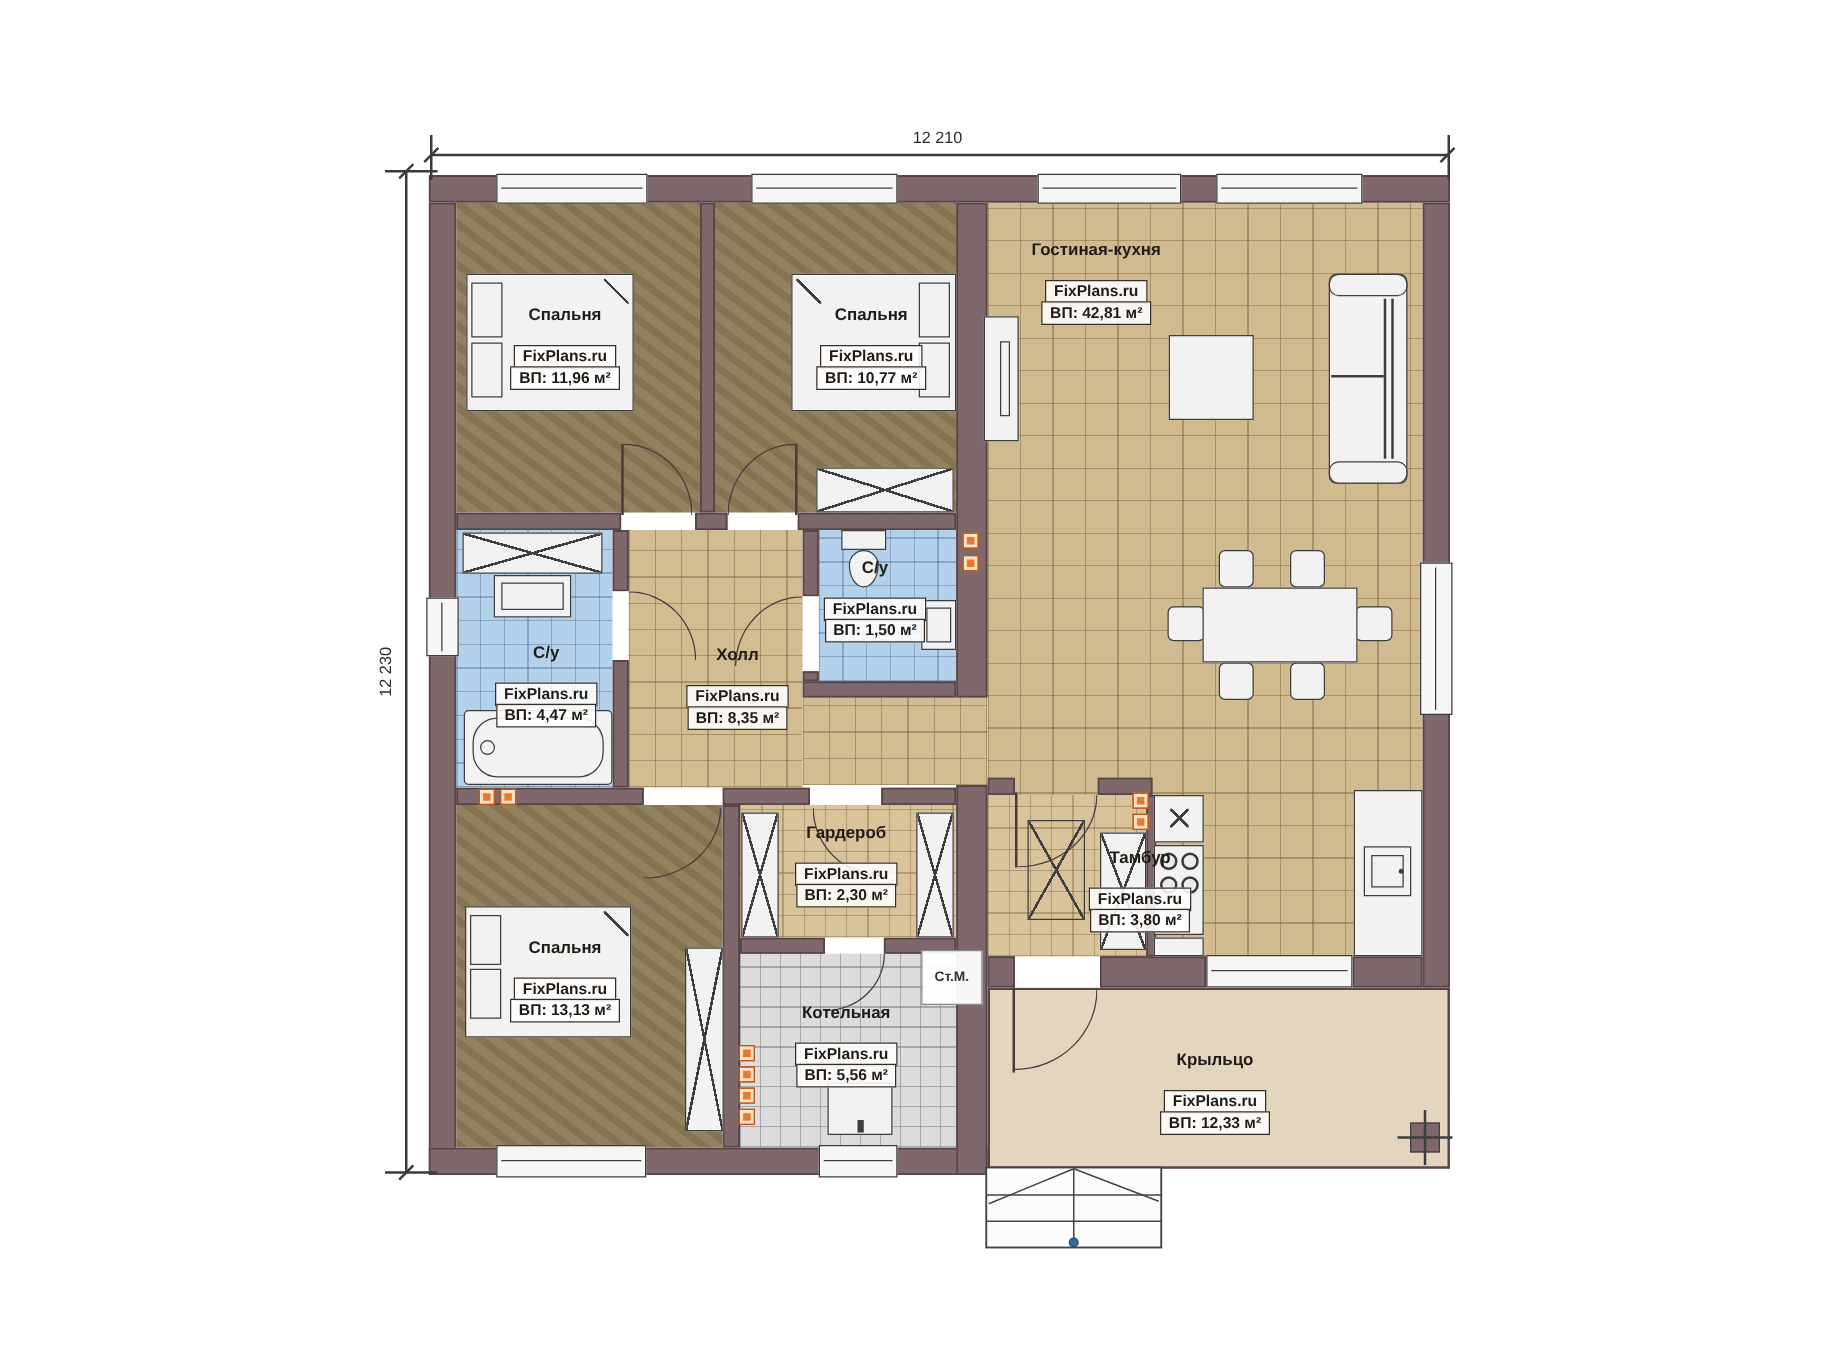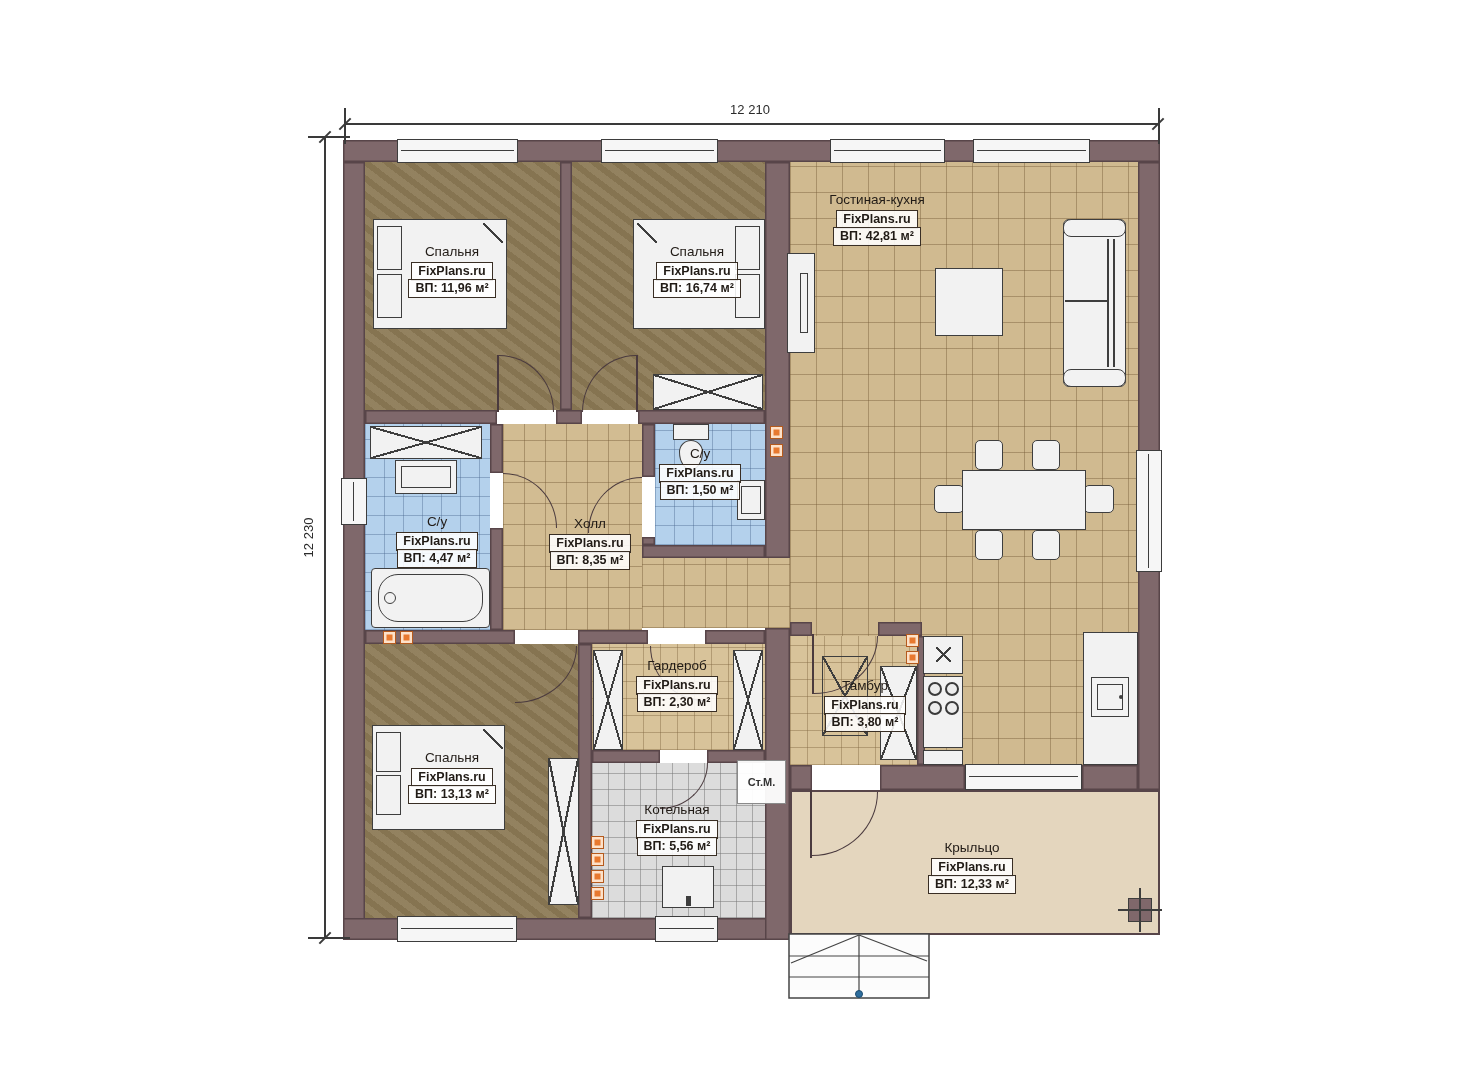--- a/index.html
+++ b/index.html
@@ -36,21 +36,21 @@
   .xmark{background-image:
     linear-gradient(to top right,transparent calc(50% - 1px),#3e3e3e calc(50% - 1px),#3e3e3e calc(50% + 1px),transparent calc(50% + 1px)),
     linear-gradient(to bottom right,transparent calc(50% - 1px),#3e3e3e calc(50% - 1px),#3e3e3e calc(50% + 1px),transparent calc(50% + 1px));}
   .vent{width:13px;height:13px;background:#e8792f;border:1px solid #b55a1d;
         box-shadow:inset 0 0 0 2.5px rgba(255,236,218,.9);box-sizing:border-box;}
   .arc{border:0 solid #4a3a3e;box-sizing:border-box;}
   .leaf{background:#4a3a3e;width:2px;}
   .line{background:#3e3e3e;}
   .burner{border:2px solid #3a3a3a;border-radius:50%;background:#ececec;box-sizing:border-box;width:14px;height:14px;}
   .lbl{display:flex;flex-direction:column;align-items:center;color:#211b16;text-align:center;}
-  .lbl .name{font-weight:normal;font-size:13.5px;line-height:15px;white-space:nowrap;margin-bottom:4px;}
+  .lbl .name{font-weight:bold;font-size:13.5px;line-height:15px;white-space:nowrap;margin-bottom:18px;}
   .lbl .bx{background:rgba(255,255,255,.88);border:1.5px solid #392e24;padding:1px 6px;
            font-weight:bold;font-size:12.5px;line-height:15px;white-space:nowrap;margin-top:-1.5px;}
   .stm{background:rgba(255,255,255,.95);border:1px solid #8a8a8a;font-size:11px;font-weight:bold;color:#333;
        display:flex;align-items:center;justify-content:center;}
   .dim-text{font-size:13px;color:#2b2b2b;text-align:center;}
   .tick{width:16px;height:2px;background:#3a3a3a;transform:rotate(-45deg);}
   .fold{background-image:linear-gradient(45deg,transparent calc(50% - 1px),#3e3e3e calc(50% - 1px),#3e3e3e calc(50% + 1px),transparent calc(50% + 1px));}
 </style>
 </head>
 <body>
@@ -215,21 +215,21 @@
   <div class="abs line" style="left:1139px;top:888px;width:1.5px;height:44px"></div>
 
   <div class="abs lbl" style="left:392px;top:244px;width:120px">
     <div class="name">Спальня</div>
     <div class="bx">FixPlans.ru</div>
     <div class="bx">ВП: 11,96 м²</div>
   </div>
   <div class="abs lbl" style="left:637px;top:244px;width:120px">
     <div class="name">Спальня</div>
     <div class="bx">FixPlans.ru</div>
-    <div class="bx">ВП: 16,74 м²</div>
+    <div class="bx">ВП: 10,77 м²</div>
   </div>
   <div class="abs lbl" style="left:817px;top:192px;width:120px">
     <div class="name">Гостиная-кухня</div>
     <div class="bx">FixPlans.ru</div>
     <div class="bx">ВП: 42,81 м²</div>
   </div>
   <div class="abs lbl" style="left:650px;top:446px;width:100px">
     <div class="name">С/у</div>
     <div class="bx">FixPlans.ru</div>
     <div class="bx">ВП: 1,50 м²</div>
@@ -242,21 +242,21 @@
   <div class="abs lbl" style="left:530px;top:516px;width:120px">
     <div class="name">Холл</div>
     <div class="bx">FixPlans.ru</div>
     <div class="bx">ВП: 8,35 м²</div>
   </div>
   <div class="abs lbl" style="left:617px;top:658px;width:120px">
     <div class="name">Гардероб</div>
     <div class="bx">FixPlans.ru</div>
     <div class="bx">ВП: 2,30 м²</div>
   </div>
-  <div class="abs lbl" style="left:805px;top:678px;width:120px">
+  <div class="abs lbl" style="left:852px;top:678px;width:120px">
     <div class="name">Тамбур</div>
     <div class="bx">FixPlans.ru</div>
     <div class="bx">ВП: 3,80 м²</div>
   </div>
   <div class="abs lbl" style="left:392px;top:750px;width:120px">
     <div class="name">Спальня</div>
     <div class="bx">FixPlans.ru</div>
     <div class="bx">ВП: 13,13 м²</div>
   </div>
   <div class="abs lbl" style="left:617px;top:802px;width:120px">

